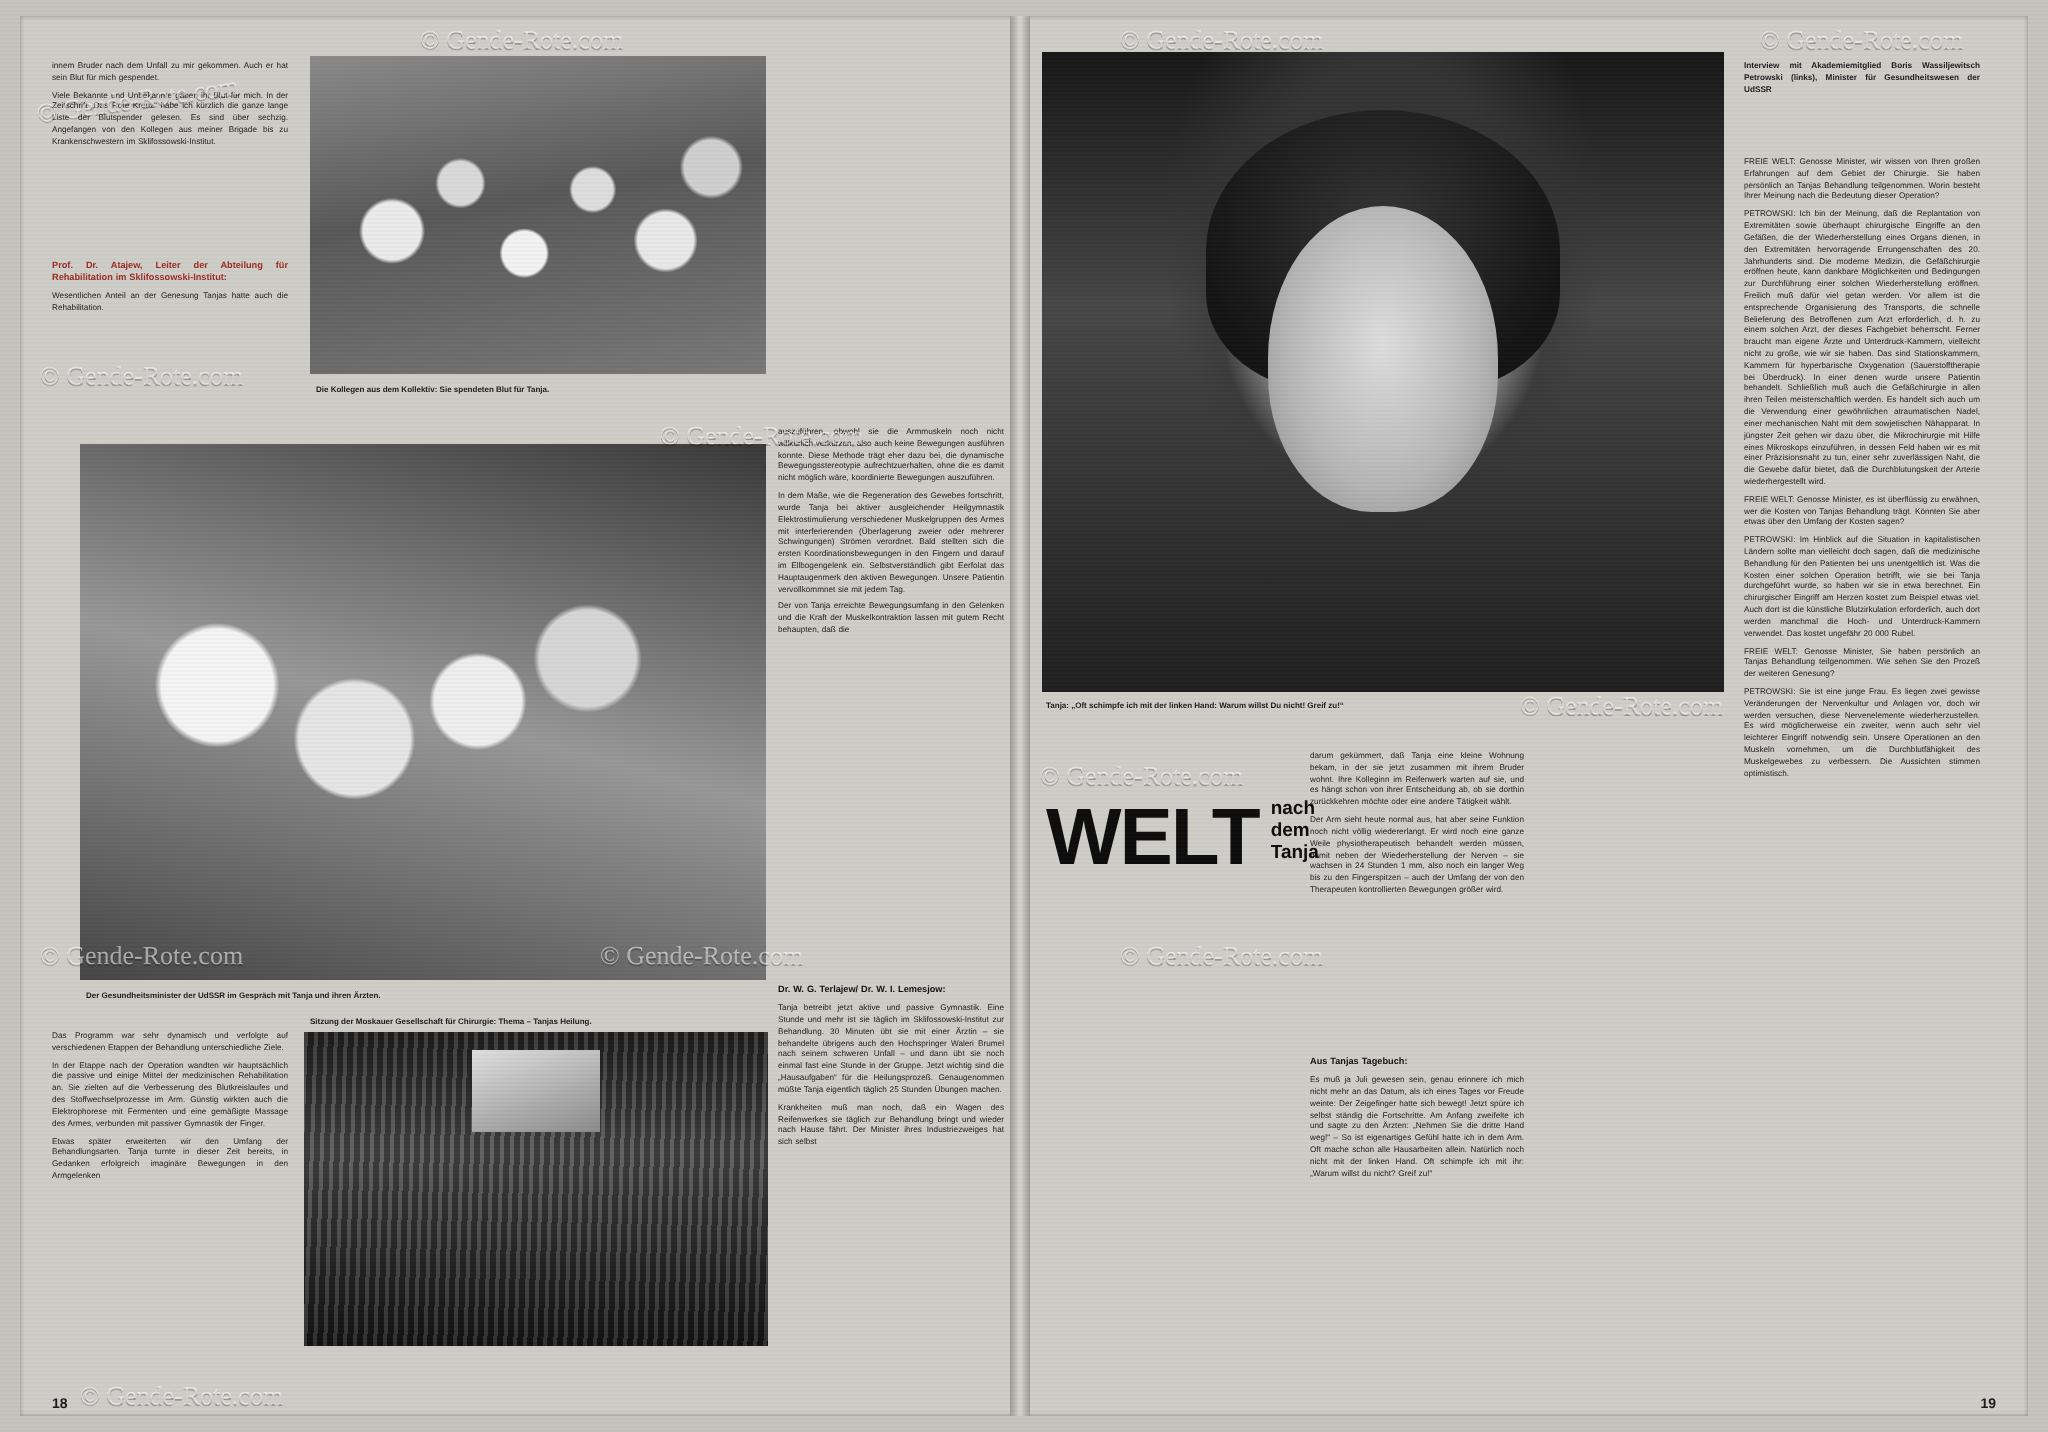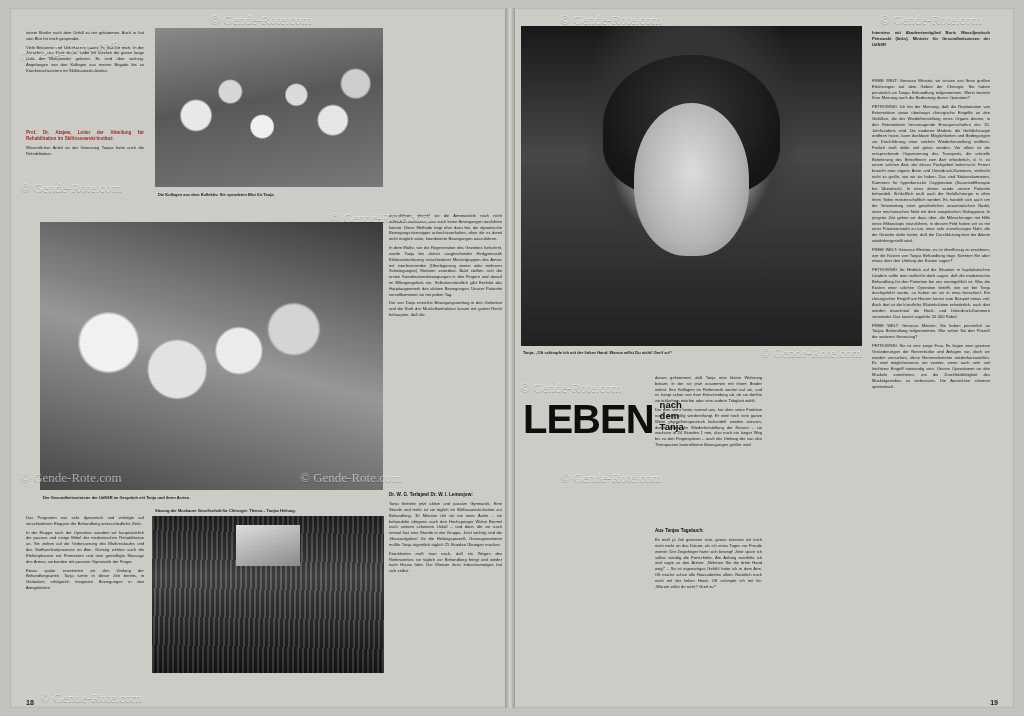--- a/index.html
+++ b/index.html
@@ -206,21 +206,21 @@
   <div class="folio" style="left:26px;">18</div>
 
   <div class="photo" id="photo-portrait" style="left:521px;top:26px;width:341px;height:320px;">
     <div class="inner"></div>
     <div class="hair"></div>
     <div class="face"></div>
   </div>
   <div class="caption" style="left:523px;top:350px;width:338px;">Tanja: „Oft schimpfe ich mit der linken Hand: Warum willst Du nicht! Greif zu!“</div>
 
   <div id="headline" style="left:523px;top:378px;width:250px;height:58px;">
-    <span class="big">LEBEN</span>
+    <span class="big">WELT</span>
     <span class="sub">
       <span>nach</span><br>
       <span>dem</span><br>
       <span>Tanja</span>
     </span>
   </div>
 
   <div class="col" style="left:655px;top:375px;width:107px;height:150px;">
     <p>darum gekümmert, daß Tanja eine kleine Wohnung bekam, in der sie jetzt zusammen mit ihrem Bruder wohnt. Ihre Kolleginn im Reifenwerk warten auf sie, und es hängt schon von ihrer Entscheidung ab, ob sie dorthin zurückkehren möchte oder eine andere Tätigkeit wählt.</p>
     <p>Der Arm sieht heute normal aus, hat aber seine Funktion noch nicht völlig wiedererlangt. Er wird noch eine ganze Weile physiotherapeutisch behandelt werden müssen, damit neben der Wiederherstellung der Nerven – sie wachsen in 24 Stunden 1 mm, also noch ein langer Weg bis zu den Fingerspitzen – auch der Umfang der von den Therapeuten kontrollierten Bewegungen größer wird.</p>

